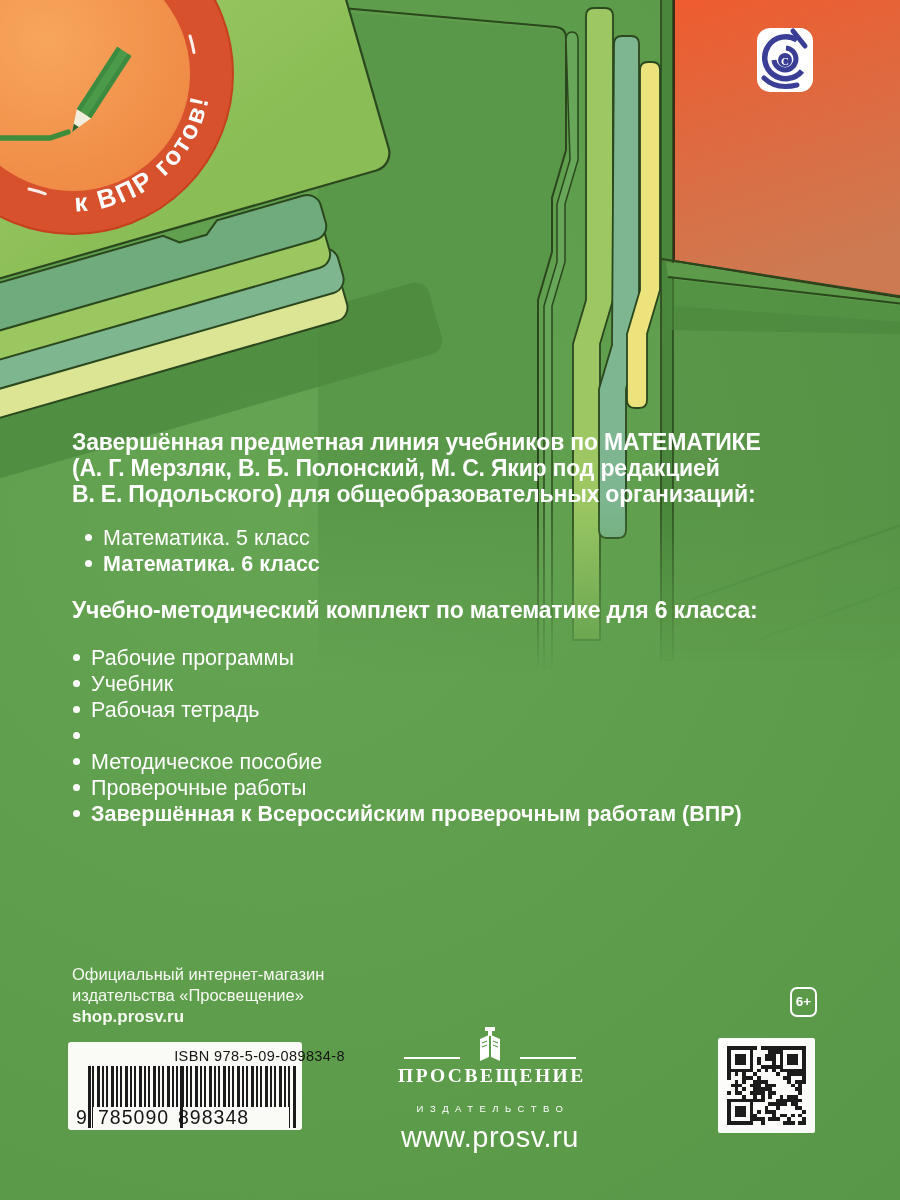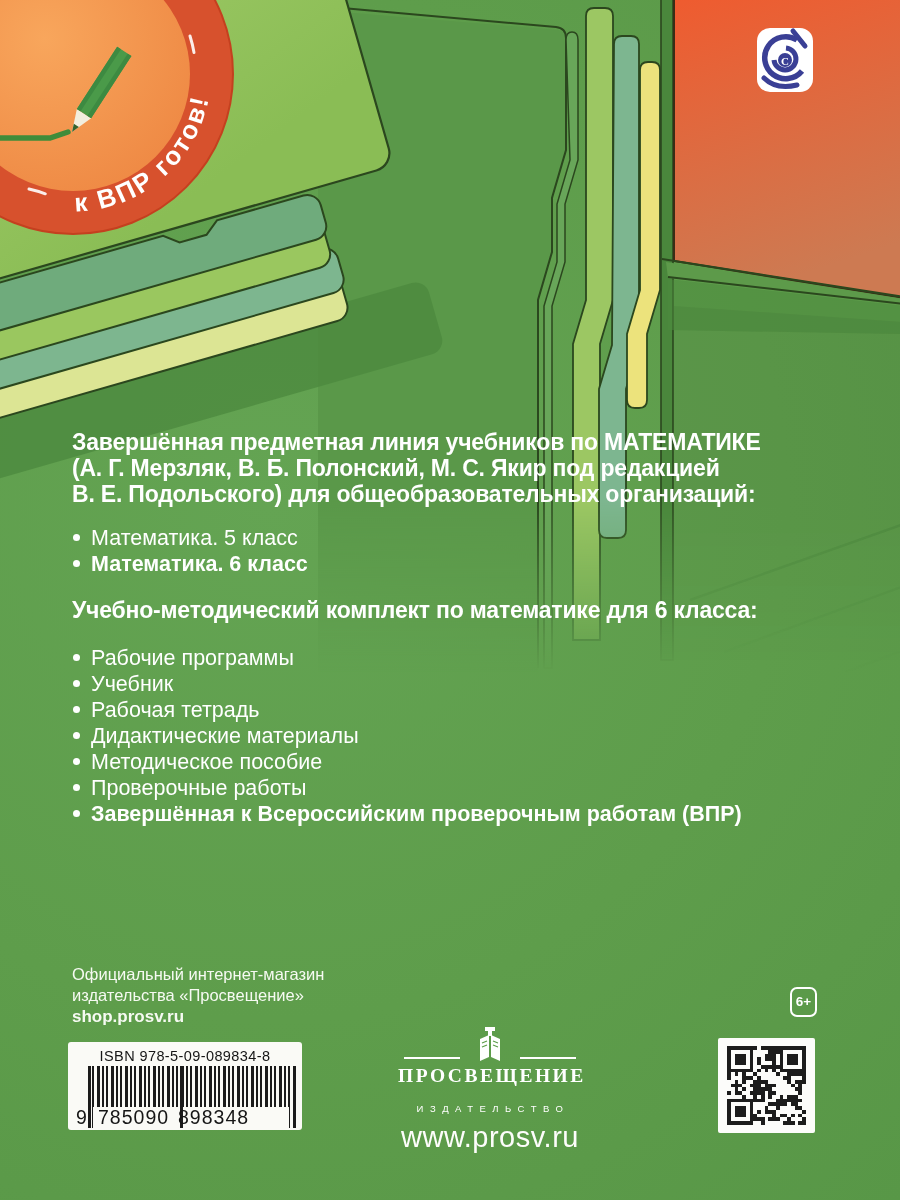--- a/index.html
+++ b/index.html
@@ -6,32 +6,32 @@
   .cover{
     position:relative;width:900px;height:1200px;overflow:hidden;
     background:radial-gradient(circle at 30% 42%, #64a453 0%, #5e9d4b 55%, #589747 100%);
     font-family:"Liberation Sans", sans-serif;
     -webkit-font-smoothing:antialiased;
   }
   .illu{position:absolute;top:0;left:0;}
   
   .wtxt{color:#ffffff;position:absolute;white-space:nowrap;}
   .series-intro{left:72px;top:429px;font-size:23px;font-weight:bold;line-height:26px;letter-spacing:-0.2px;}
-  .series-list{left:72px;top:526px;}
+  .series-list{left:84px;top:526px;}
   .umk-heading{left:72px;top:597px;font-size:23px;font-weight:bold;letter-spacing:-0.2px;}
   .umk-list{left:72px;top:646px;}
   ul.blist{list-style:none;margin:0;padding:0;}
   ul.blist li{display:flex;align-items:flex-start;height:26px;font-size:21.5px;color:#fff;}
   ul.blist li .dot{width:7px;height:7px;border-radius:50%;background:#fff;margin:8px 11px 0 1px;flex:none;}
   ul.blist li.bold{font-weight:bold;}
   .shop-block{left:72px;top:964px;font-size:16.5px;line-height:21px;color:#f6faf2;}
   .shop-block .url{font-weight:bold;font-size:17px;}
   
   .isbn-box{position:absolute;left:68px;top:1042px;width:234px;height:88px;background:#fafaf6;border-radius:3px;color:#161616;}
-  .isbn-label{position:absolute;top:6px;left:0;width:100%;text-align:center;font-size:14.5px;letter-spacing:0.4px;}
+  .isbn-label{position:absolute;top:6px;left:0;width:100%;text-align:right;font-size:14.5px;letter-spacing:0.4px;padding-left:43px;}
   .bars{position:absolute;left:20px;top:24px;width:209px;height:62px;
     background:repeating-linear-gradient(90deg,#1b1b1b 0 2px,transparent 2px 4px,#1b1b1b 4px 6px,transparent 6px 9px,#1b1b1b 9px 12px,transparent 12px 14px);}
   .bars-cover{position:absolute;left:25px;top:65px;width:196px;height:23px;background:#fafaf6;}
   .guard{position:absolute;top:24px;width:3px;height:62px;background:#1b1b1b;}
   .digits{position:absolute;top:64px;font-size:19.5px;letter-spacing:1px;color:#161616;}
   
   .pub-block{position:absolute;left:398px;top:1026px;width:184px;text-align:center;color:#fff;}
   .pub-icon{display:block;margin:0 auto;}
   .pub-rule{position:absolute;top:31px;width:56px;height:2px;background:#fff;}
   .pub-name{margin-top:3px;font-family:Liberation Serif, serif;font-weight:bold;font-size:19.5px;letter-spacing:2.5px;}
@@ -177,21 +177,20 @@
     <li>
         <span class="dot"></span>
         <span>Учебник</span>
       </li>
     <li>
         <span class="dot"></span>
         <span>Рабочая тетрадь</span>
       </li>
     <li>
         <span class="dot"></span>
-        <span>Дидактические материалы</span>
       </li>
     <li>
         <span class="dot"></span>
         <span>Методическое пособие</span>
       </li>
     <li>
         <span class="dot"></span>
         <span>Проверочные работы</span>
       </li>
     <li class="bold">

